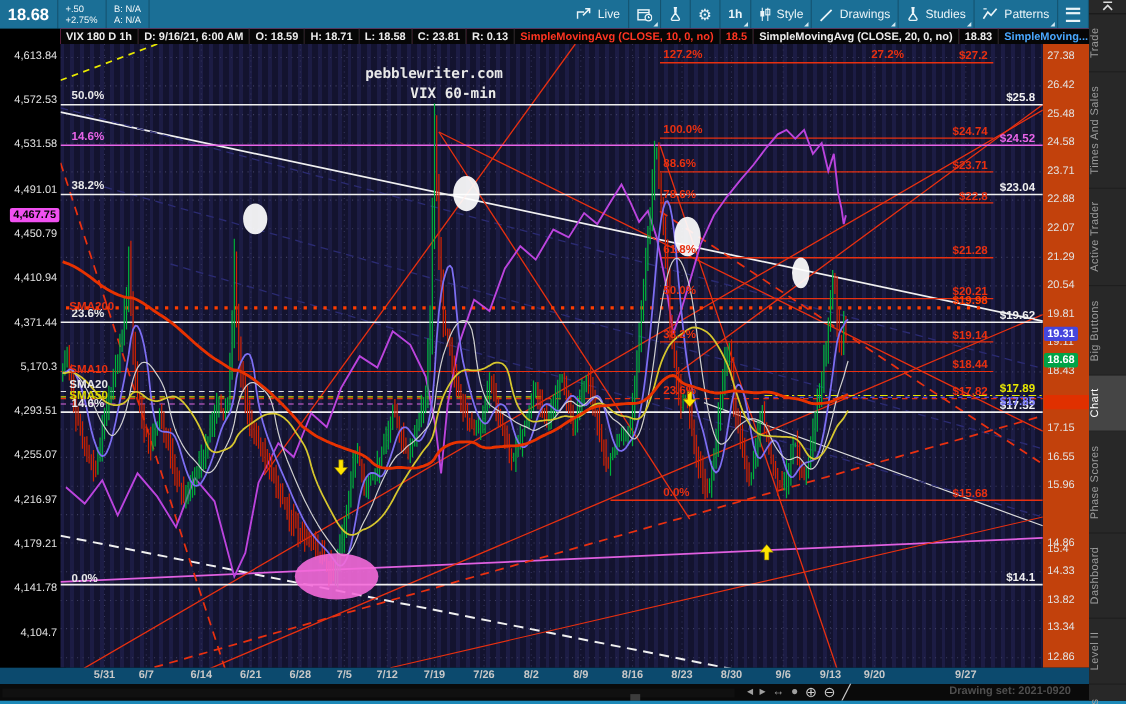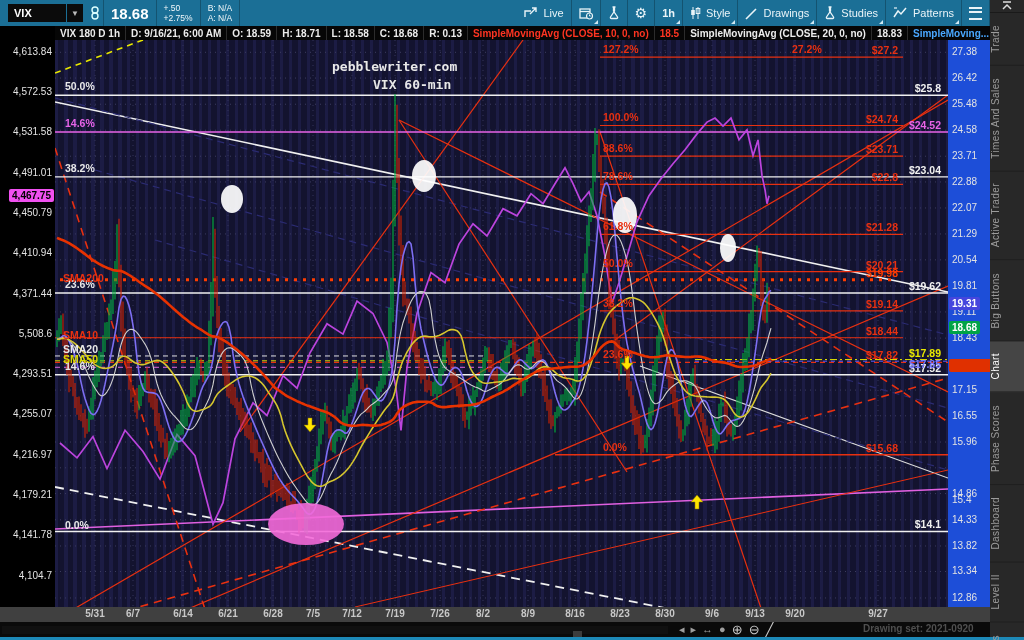--- a/index.html
+++ b/index.html
@@ -21,31 +21,31 @@
   .hamb{width:13px;height:9px;border-top:2px solid #eaf4f8;border-bottom:2px solid #eaf4f8;position:relative;}
   .hamb:after{content:"";position:absolute;left:0;top:2.5px;width:13px;height:2px;background:#eaf4f8;}
 
   
   #hdr{position:absolute;left:55px;top:26px;width:935px;height:14px;background:#ec4899;display:flex;overflow:hidden;}
   .hseg{background:#060606;border-right:1px solid #2c2c2c;color:#ececec;font-size:10px;font-weight:bold;
     padding:0 5px;display:flex;align-items:center;white-space:nowrap;}
 
   
   #leftAxis{position:absolute;left:0;top:40px;width:55px;height:567px;background:#000;}
-  #rightAxis{position:absolute;left:948px;top:40px;width:42px;height:567px;background:#1d4ed8;}
+  #rightAxis{position:absolute;left:948px;top:40px;width:42px;height:567px;background:#c2410c;}
   .tick{position:absolute;font-size:10px;color:#e2e2e2;height:12px;line-height:12px;}
   #leftAxis .tick{right:3px;text-align:right;}
   #rightAxis .tick{left:4px;}
   .badge{position:absolute;font-size:10px;font-weight:bold;border-radius:2px;padding:0 3px;height:13px;line-height:13px;color:#fff;}
   #plot{position:absolute;left:55px;top:40px;width:893px;height:567px;
     background:repeating-linear-gradient(90deg,#1c1c44 0px,#1c1c44 3.5px,#13132f 3.5px,#13132f 9px);}
   #plot svg{position:absolute;left:0;top:0;}
 
   
-  #dates{position:absolute;left:0;top:607px;width:990px;height:15px;background:#404040;}
+  #dates{position:absolute;left:0;top:607px;width:990px;height:15px;background:#0c4a6e;}
   .date-tick{position:absolute;top:1px;transform:translateX(-50%);font-size:10px;font-weight:bold;color:#c8c8c8;}
   #corner-left{position:absolute;left:0;top:607px;width:55px;height:15px;background:#000;color:#777;font-size:9px;padding-left:5px;line-height:15px;}
   #statusbar{position:absolute;left:0;top:622px;width:990px;height:15px;background:#0a0a0a;display:flex;align-items:center;}
   #sb-track{position:absolute;left:2px;top:4px;width:666px;height:8px;background:#101010;}
   #sb-thumb{position:absolute;left:571px;top:5px;width:9px;height:6px;background:#3c3c3c;}
   .ctl{color:#9f9f9f;font-size:11px;margin:0 3px;line-height:15px;}
   .ctl.big{font-size:13px;color:#cdcdcd;}
   #status-text{color:#4f4f4f;font-weight:bold;font-size:10px;margin-left:8px;}
   #bluebar{position:absolute;left:0;top:637px;width:1024px;height:3px;background:#1d89b8;}
 
@@ -55,30 +55,20 @@
   .side-tab{writing-mode:vertical-rl;transform:rotate(180deg);color:#9c9c9c;font-size:10px;
     padding:12px 0;text-align:center;border-top:1px solid #1f1f1f;width:34px;box-sizing:border-box;letter-spacing:.4px;}
   .side-tab.active{background:#454545;color:#fff;}
 </style>
 </head>
 <body>
 
 <div id="app">
 
   <div id="toolbar">
-    <div class="tb-group" style="padding:0 3px;">
-      <div class="symbol-box">VIX</div>
-      <div class="symbol-dd">▼</div>
-      <div class="tb-ico" style="margin-left:5px;">
-        <svg width="10" height="16" viewBox="0 0 10 16">
-            <circle cx="5" cy="5" r="3" fill="none" stroke="#dff" stroke-width="1.4"></circle>
-            <circle cx="5" cy="11" r="3" fill="none" stroke="#dff" stroke-width="1.4"></circle>
-          </svg>
-      </div>
-    </div>
     <div class="tb-group">
         <span class="tb-last">18.68</span>
       </div>
     <div class="tb-group">
       <div class="tb-mini">
         <span>+.50</span>
         <span>+2.75%</span>
       </div>
     </div>
     <div class="tb-group">
@@ -165,38 +155,38 @@
       <span class="hamb"></span>
     </div>
   </div>
 
   <div id="hdr">
       <div class="hseg">VIX 180 D 1h</div>
       <div class="hseg">D: 9/16/21, 6:00 AM</div>
       <div class="hseg">O: 18.59</div>
       <div class="hseg">H: 18.71</div>
       <div class="hseg">L: 18.58</div>
-      <div class="hseg">C: 18.68</div>
+      <div class="hseg">C: 23.81</div>
       <div class="hseg">R: 0.13</div>
       <div class="hseg" style="color: rgb(255, 53, 34);">SimpleMovingAvg (CLOSE, 10, 0, no)</div>
       <div class="hseg" style="color: rgb(255, 53, 34);">18.5</div>
       <div class="hseg" style="color: rgb(236, 236, 236);">SimpleMovingAvg (CLOSE, 20, 0, no)</div>
       <div class="hseg" style="color: rgb(236, 236, 236);">18.83</div>
       <div class="hseg" style="color: rgb(74, 168, 255);">SimpleMoving...</div>
     </div>
 
   <div id="leftAxis">
       <div class="tick" style="top: 5.79043px;">4,613.84</div>
       <div class="tick" style="top: 46.0783px;">4,572.53</div>
       <div class="tick" style="top: 86.3759px;">4,531.58</div>
       <div class="tick" style="top: 126.66px;">4,491.01</div>
       <div class="tick" style="top: 166.958px;">4,450.79</div>
       <div class="tick" style="top: 207.246px;">4,410.94</div>
       <div class="tick" style="top: 247.54px;">4,371.44</div>
-      <div class="tick" style="top: 287.829px;">5,508.6</div>
+      <div class="tick" style="top: 287.829px;">5,170.3</div>
       <div class="tick" style="top: 328.117px;">4,293.51</div>
       <div class="tick" style="top: 368.403px;">4,255.07</div>
       <div class="tick" style="top: 408.693px;">4,216.97</div>
       <div class="tick" style="top: 448.985px;">4,179.21</div>
       <div class="tick" style="top: 489.285px;">4,141.78</div>
       <div class="tick" style="top: 529.569px;">4,104.7</div>
       <div class="badge" style="background: rgb(240, 80, 240); color: rgb(0, 0, 0); right: 1px; top: 148.921px;">4,467.75</div>
     </div>
   <div id="rightAxis">
       <div class="tick" style="top: 6.28992px;">27.38</div>

